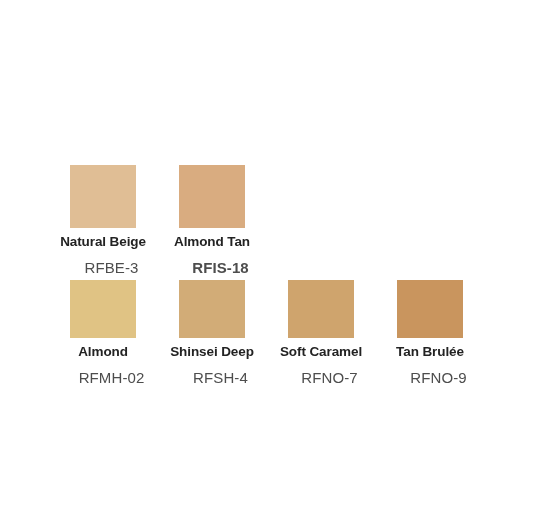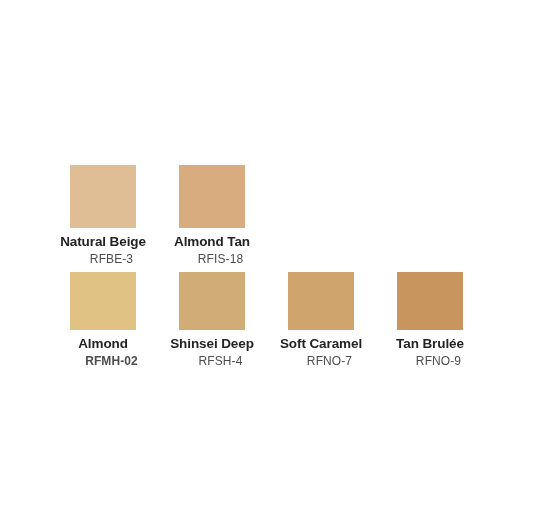--- a/index.html
+++ b/index.html
@@ -58,22 +58,22 @@
     margin-top: 6px;
     font-size: 13.5px;
     font-weight: bold;
     color: #232323;
     letter-spacing: -0.1px;
     white-space: nowrap;
     line-height: 15px;
     text-align: center;
   }
   .swatch-code {
-    margin-top: 4px;
-    font-size: 12px;
+    margin-top: 12px;
+    font-size: 15px;
     font-weight: normal;
     color: #4d4d4d;
     letter-spacing: 0.1px;
     white-space: nowrap;
     line-height: 13px;
     text-align: center;
     padding-left: 17px;
   }
 </style>
 </head>
@@ -87,32 +87,32 @@
       <div class="swatch-cell">
         <div class="swatch-chip" style="background-color: rgb(224, 190, 149);"></div>
         <div class="swatch-name" style="color: rgb(35, 35, 35);">Natural Beige</div>
         <div class="swatch-code" style="color: rgb(77, 77, 77);">RFBE-3</div>
       </div>
 
 
       <div class="swatch-cell">
         <div class="swatch-chip" style="background-color: rgb(217, 172, 128);"></div>
         <div class="swatch-name" style="color: rgb(35, 35, 35);">Almond Tan</div>
-        <div class="swatch-code" style="color: rgb(77, 77, 77);">RFIS-18</div>
+        <div class="swatch-code" style="color: rgb(77, 77, 77); font-weight: bold;">RFIS-18</div>
       </div>
 
 
     </div>
 
     <div class="swatch-row row-2">
 
       <div class="swatch-cell">
         <div class="swatch-chip" style="background-color: rgb(224, 195, 132);"></div>
         <div class="swatch-name" style="color: rgb(35, 35, 35);">Almond</div>
-        <div class="swatch-code" style="color: rgb(77, 77, 77); font-weight: bold;">RFMH-02</div>
+        <div class="swatch-code" style="color: rgb(77, 77, 77);">RFMH-02</div>
       </div>
 
       <div class="swatch-cell">
         <div class="swatch-chip" style="background-color: rgb(210, 172, 119);"></div>
         <div class="swatch-name" style="color: rgb(35, 35, 35);">Shinsei Deep</div>
         <div class="swatch-code" style="color: rgb(77, 77, 77);">RFSH-4</div>
       </div>
 
       <div class="swatch-cell">
         <div class="swatch-chip" style="background-color: rgb(207, 164, 109);"></div>

